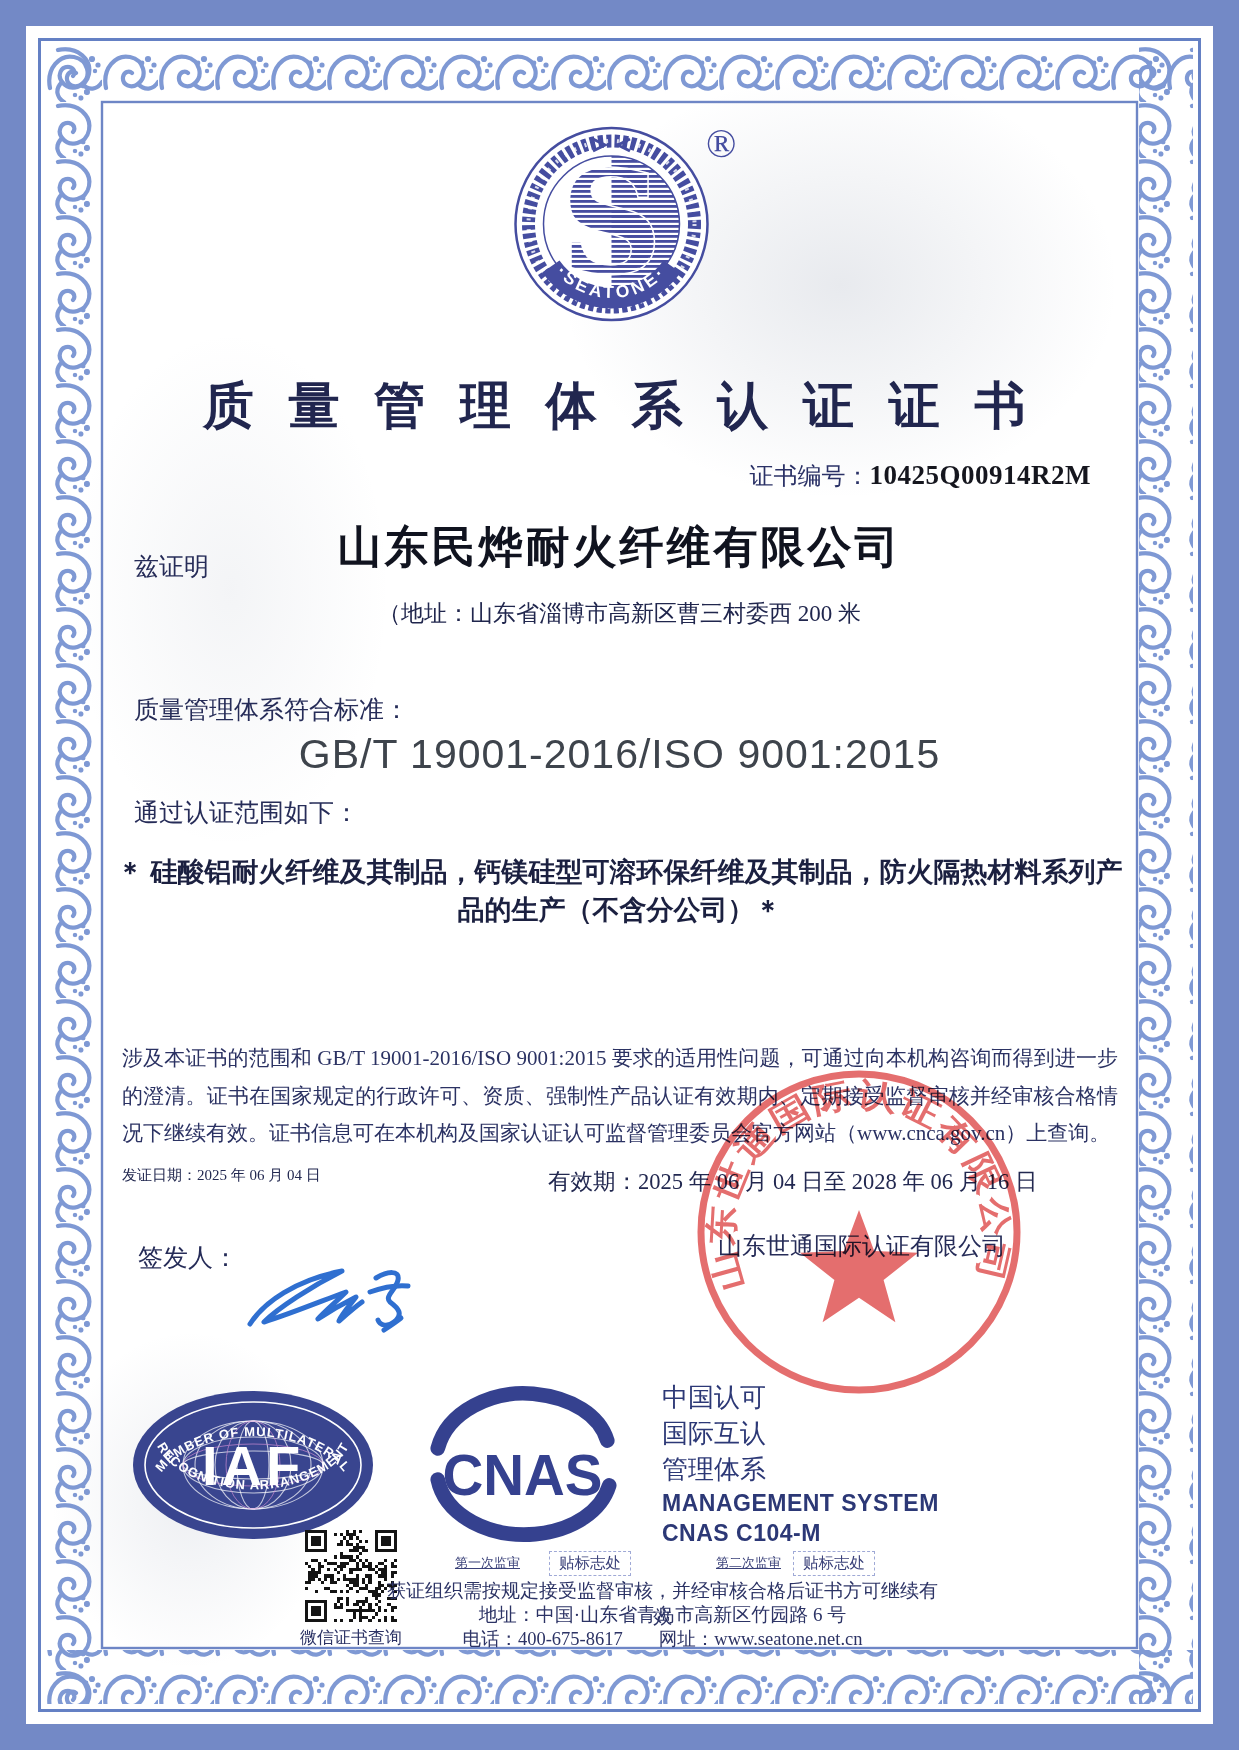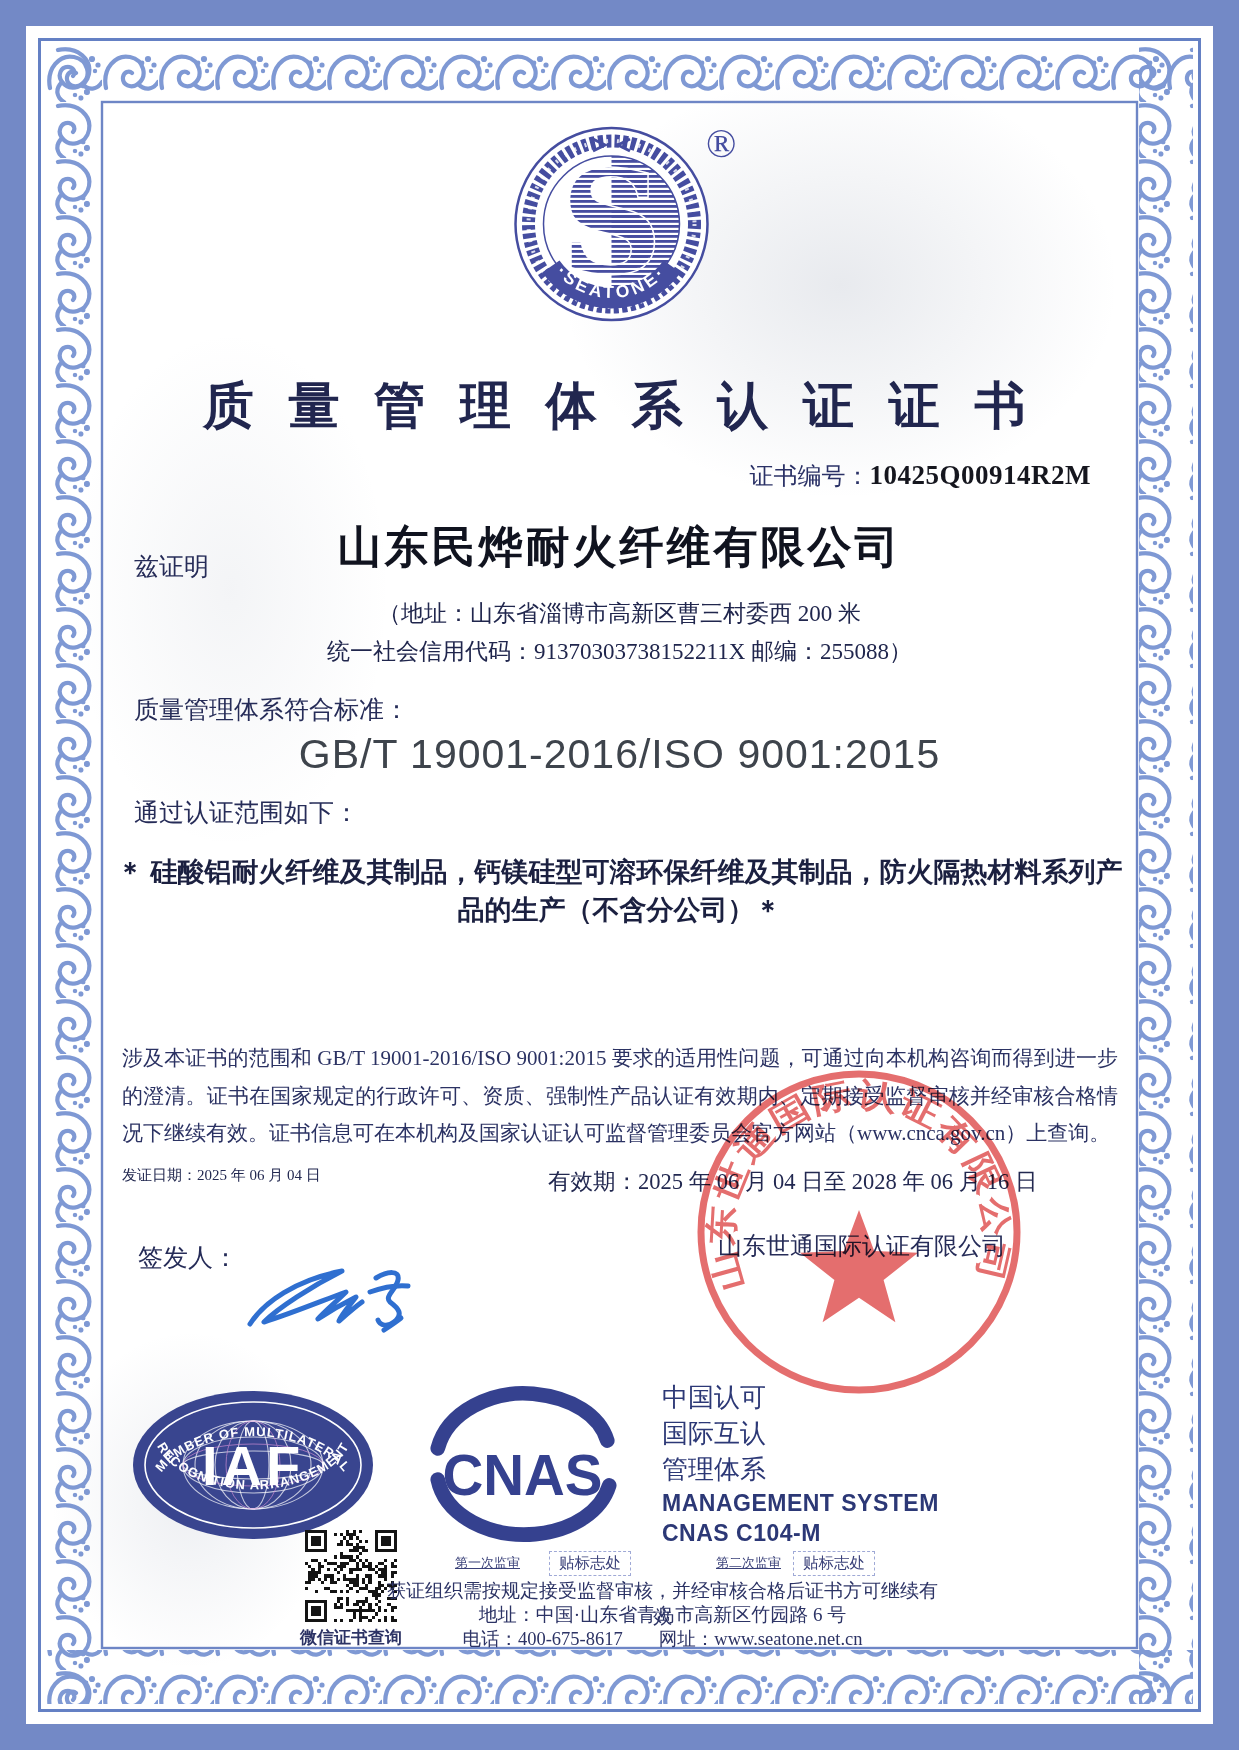--- a/index.html
+++ b/index.html
@@ -41,21 +41,21 @@
   .issue { left:122px; top:1166px; font-size:15px; color:#222850; }
   .valid { left:548px; top:1166px; font-size:22.5px; color:#222850; }
   .signer { left:138px; top:1241px; }
   .signature { left:238px; top:1256px; width:215px; height:95px; z-index:4; }
   .issuer { left:712px; top:1230px; width:300px; text-align:center; font-size:24px; color:#262c58; }
   .seal { left:683px; top:1056px; width:352px; height:352px; z-index:5;
           mix-blend-mode:multiply; opacity:.88; }
   .iaf { left:128px; top:1388px; width:250px; height:155px; }
   .qr { left:305px; top:1530px; width:92px; height:92px; }
   .qr-caption { left:288px; top:1626px; width:126px; text-align:center;
-                font-size:17px; font-weight:700; color:#2c3365; }
+                font-size:17px; font-weight:400; color:#2c3365; }
   .cnas { left:428px; top:1384px; width:190px; height:158px; }
   .cnas-text { left:634px; top:1380px; width:360px;margin-left:28px; }
   .cnas-cn { font-size:26px; line-height:36px; color:#2c3876; }
   .cnas-en { font-size:23px; line-height:30px; font-weight:bold; color:#2c3876;
              font-family:"Liberation Sans", sans-serif; letter-spacing:.5px; }
   .frow { font-size:13px; color:#3a4179; top:1554px;text-decoration:underline; }
   .stickerbox { border:1.6px dashed #9fa9d6; padding:1px 9px; font-size:15.5px;
                 color:#3a4179; top:1551px; }
   .note { left:380px; width:565px; top:1578px; text-align:center; font-size:19px; color:#2c3365; }
   .faddr { left:380px; width:565px; top:1602px; text-align:center; font-size:19px; color:#2c3365; }
@@ -127,21 +127,20 @@
 
   <div class="abs center title">质 量 管 理 体 系 认 证 证 书</div>
 
   <div class="abs certno">
     <span>证书编号：</span><span class="val">10425Q00914R2M</span>
   </div>
 
   <div class="abs lbl certify">兹证明</div>
   <div class="abs center company">山东民烨耐火纤维有限公司</div>
   <div class="abs center addr a1">（地址：山东省淄博市高新区曹三村委西 200 米</div>
-  <div class="abs center addr a2">统一社会信用代码：91370303738152211X 邮编：255088）</div>
 
   <div class="abs lbl stdlbl">质量管理体系符合标准：</div>
   <div class="abs center standard">GB/T 19001-2016/ISO 9001:2015</div>
 
   <div class="abs lbl scopelbl">通过认证范围如下：</div>
   <div class="abs center scope s1">＊ 硅酸铝耐火纤维及其制品，钙镁硅型可溶环保纤维及其制品，防火隔热材料系列产</div>
   <div class="abs center scope s2">品的生产（不含分公司）＊</div>
 
   <div class="abs legal">涉及本证书的范围和 GB/T 19001-2016/ISO 9001:2015 要求的适用性问题，可通过向本机构咨询而得到进一步的澄清。证书在国家规定的行政许可、资质、强制性产品认证有效期内、定期接受监督审核并经审核合格情况下继续有效。证书信息可在本机构及国家认证认可监督管理委员会官方网站（www.cnca.gov.cn）上查询。</div>
 

